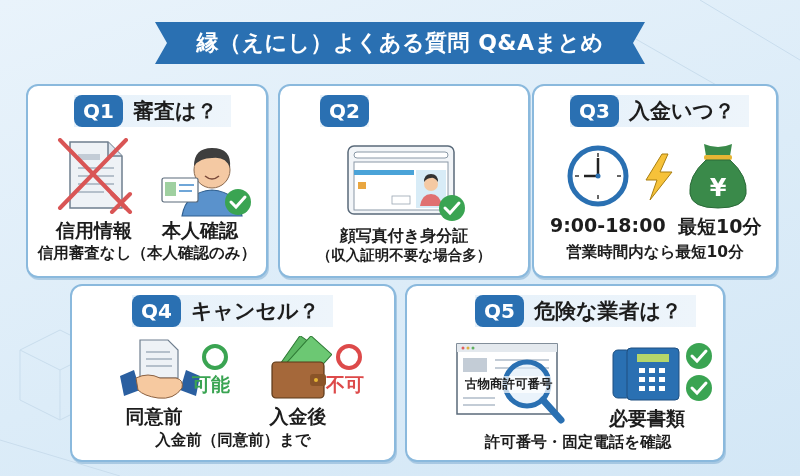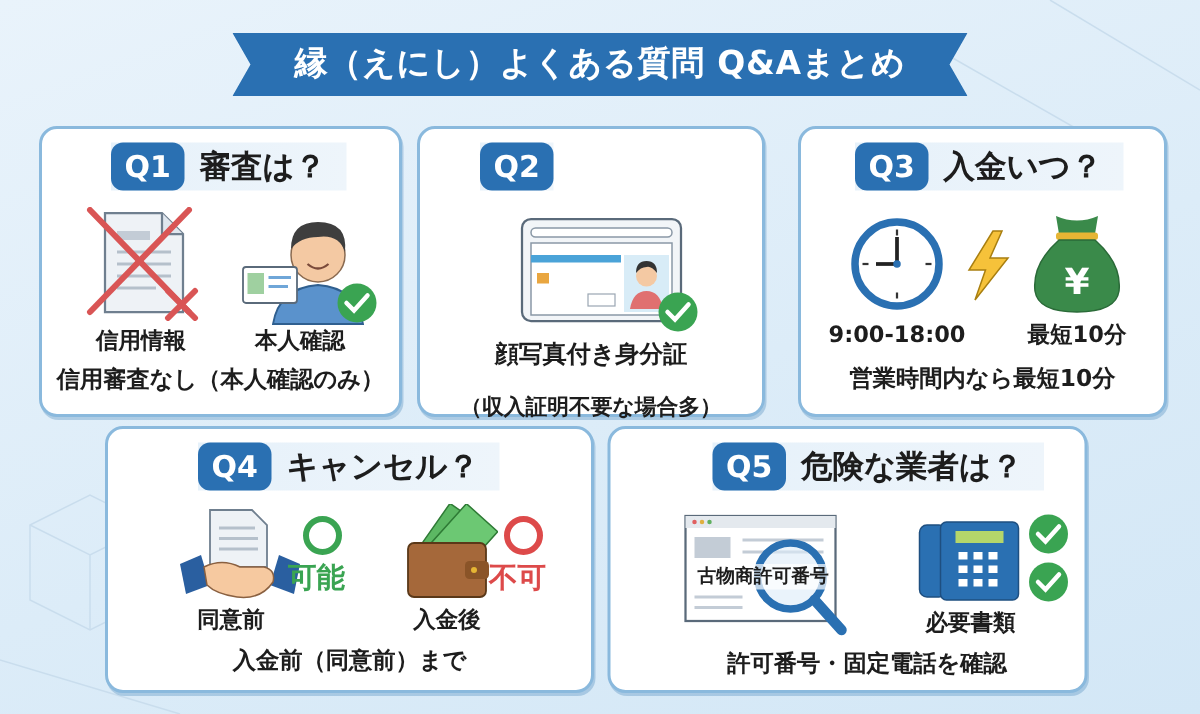--- a/index.html
+++ b/index.html
@@ -11,21 +11,21 @@
   .banner svg{position:absolute;left:0;top:0;}
   .banner-text{position:absolute;left:0;top:0;width:490px;height:46px;line-height:46px;
     text-align:center;color:#fff;font-weight:bold;font-size:22px;letter-spacing:0.5px;}
   .card{position:absolute;background:#fff;border:2.5px solid #8ab9dd;border-radius:12px;
     box-shadow:1px 2px 0 rgba(80,140,190,0.35);box-sizing:border-box;}
   .qhead{position:absolute;height:32px;display:flex;align-items:center;
     background:linear-gradient(90deg,#e6f1fa,#eef5fb);border-radius:0;}
   .qbadge{background:#2a70b2;color:#fff;font-weight:bold;font-size:20px;height:32px;line-height:32px;
     padding:0 9px;border-radius:8px;}
   .qtitle{font-weight:bold;font-size:21px;padding:0 14px 0 10px;color:#1d1d1d;}
-  .lbl{position:absolute;font-weight:bold;font-size:15px;text-align:center;white-space:nowrap;color:#1d1d1d;}
+  .lbl{position:absolute;font-weight:bold;font-size:19px;text-align:center;white-space:nowrap;color:#1d1d1d;}
   .sum{position:absolute;font-weight:bold;font-size:15.5px;text-align:center;white-space:nowrap;left:0;right:0;color:#1d1d1d;}
   .ico{position:absolute;}
 </style>
 </head>
 <body>
 
 <svg class="deco" width="800" height="476" style="left:0;top:0">
   <g fill="none" stroke="#c9dded" stroke-width="1">
     <path d="M20 350 L60 330 L100 350 L100 400 L60 420 L20 400 Z"></path>
     <path d="M20 350 L60 370 L100 350 M60 370 L60 420"></path>
@@ -76,40 +76,40 @@
         <line x1="23" y1="55" x2="36" y2="55"></line>
       </g>
     <circle cx="82" cy="66" r="13" fill="#3aa452"></circle>
     <path d="M75 66 L80 71 L89 61" fill="none" stroke="#fff" stroke-width="3" stroke-linecap="round"></path>
   </svg>
   <div class="lbl" style="left:26px;top:132px;width:80px;">信用情報</div>
   <div class="lbl" style="left:132px;top:132px;width:80px;">本人確認</div>
   <div class="sum" style="top:157px;">信用審査なし（本人確認のみ）</div>
 </div>
 
-<div class="card" style="left:278px;top:84px;width:232px;height:194px;">
+<div class="card" style="left:278px;top:84px;width:252px;height:194px;">
   <div class="qhead" style="left:40px;top:9px;">
     <span class="qbadge">Q2</span>
   </div>
   <svg class="ico" style="left:66px;top:58px" width="126" height="80">
     <rect x="2" y="2" width="106" height="68" rx="6" fill="#f2f5f8" stroke="#5a6a7a" stroke-width="1.5"></rect>
     <rect x="8" y="8" width="94" height="6" rx="3" fill="#fff" stroke="#8a98a6" stroke-width="1"></rect>
     <rect x="8" y="18" width="94" height="48" fill="#fff" stroke="#8a98a6" stroke-width="1"></rect>
     <rect x="8" y="26" width="60" height="5" fill="#4aa3d8"></rect>
     <rect x="12" y="38" width="8" height="7" fill="#e9a640"></rect>
     <rect x="70" y="26" width="30" height="38" fill="#d8ecf7"></rect>
     <circle cx="85" cy="40" r="7" fill="#f4c9a3"></circle>
       <path d="M78 38 Q78 30 85 30 Q92 30 92 38 Q88 33 85 34 Q81 34 78 38 Z" fill="#333"></path>
     <path d="M74 62 Q76 50 85 50 Q94 50 96 62 Z" fill="#e07070"></path>
     <rect x="46" y="52" width="18" height="8" fill="#fff" stroke="#9aa6b2" stroke-width="0.8"></rect>
     <circle cx="106" cy="64" r="13" fill="#3aa452"></circle>
     <path d="M99 64 L104 69 L113 59" fill="none" stroke="#fff" stroke-width="3" stroke-linecap="round"></path>
   </svg>
   <div class="lbl" style="left:0;right:0;top:140px;font-size:16px;">顔写真付き身分証</div>
-  <div class="sum" style="top:176px;font-size:14.5px;text-align:center;">（収入証明不要な場合多）</div>
+  <div class="sum" style="top:160px;font-size:14.5px;text-align:center;">（収入証明不要な場合多）</div>
 </div>
 
 <div class="card" style="left:532px;top:84px;width:246px;height:194px;">
   <div class="qhead" style="left:36px;top:9px;">
     <span class="qbadge">Q3</span>
     <span class="qtitle">入金いつ？</span>
   </div>
   <svg class="ico" style="left:32px;top:58px" width="64" height="64">
     <circle cx="32" cy="32" r="28" fill="#fff" stroke="#2a70b2" stroke-width="5"></circle>
     <g stroke="#333" stroke-width="1.5">

